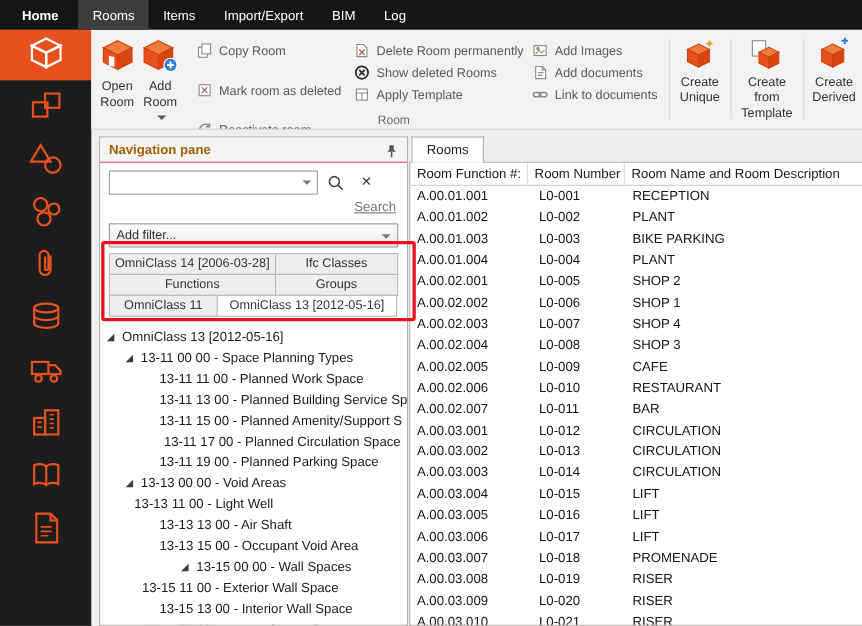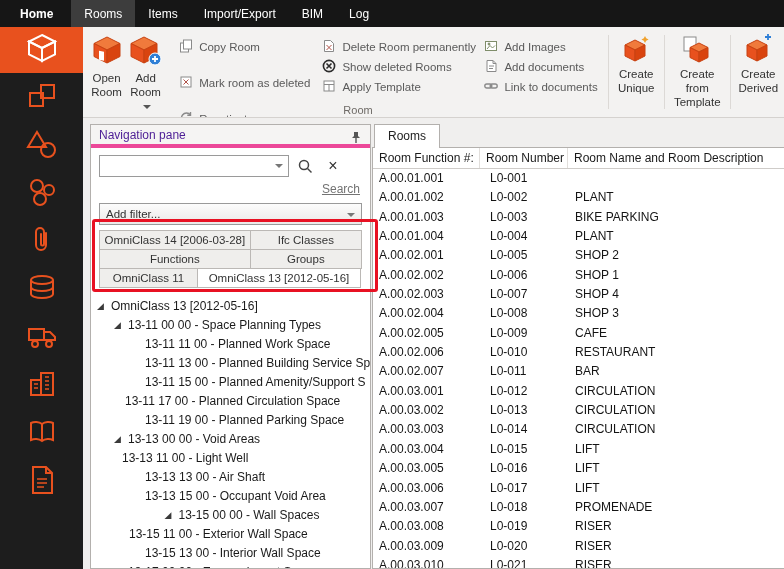--- a/index.html
+++ b/index.html
@@ -36,22 +36,22 @@
   .vsep { width:1px; height:74px; background:#dcd9d6; margin:3px 2px 0 10px; }
   .create-btn { width:62px; display:flex; flex-direction:column; align-items:center; margin:0 1px;
                 padding-top:2px; font-size:11.5px; color:#333; text-align:center; line-height:14px; }
   .create-btn.wide { width:74px; }
   .ribbon-caption { position:absolute; left:245px; bottom:1px; width:60px; text-align:center;
                     font-size:11px; color:#6e6a66; }
 
   
   .navpane { position:absolute; top:124px; left:90px; width:281px; height:445px; background:#fff;
              border:1px solid #b3b0ad; overflow:hidden; }
-  .navpane-header { height:23px; background:#f5f4f3; border-bottom:4px solid #ec4899; display:flex;
-                    align-items:center; padding:0 8px; font-size:12px; color:#4c1d95; position:relative; }
+  .navpane-header { height:23px; background:#f5f4f3; border-bottom:1px solid #ec4899; display:flex;
+                    align-items:center; padding:0 8px; font-size:12px; color:#a16207; position:relative;font-weight:bold; }
   .pin-btn { position:absolute; right:6px; top:4px; width:16px; height:16px; display:flex;
              align-items:center; justify-content:center; }
   .search-row { display:flex; align-items:center; padding:7px 8px 0 8px; gap:4px; }
   .search-box { position:relative; width:190px; }
   .search-box input { width:190px; height:22px; border:1px solid #9a9a9a; font-size:12px;
                       padding:0 20px 0 5px; outline:none; font-family:inherit; }
   .combo-arrow { position:absolute; right:6px; top:9px; width:0; height:0; border-left:4px solid transparent;
                  border-right:4px solid transparent; border-top:4px solid #777; }
   .icon-btn { width:24px; height:22px; display:flex; align-items:center; justify-content:center;
               font-size:16px; color:#333; }
@@ -384,21 +384,21 @@
           <span class="tree-label">13-11 11 00 - Planned Work Space</span>
         </div>
         <div class="tree-row" style="padding-left: 40px;">
           <span class="tree-glyph leaf"></span>
           <span class="tree-label">13-11 13 00 - Planned Building Service Sp</span>
         </div>
         <div class="tree-row" style="padding-left: 40px;">
           <span class="tree-glyph leaf"></span>
           <span class="tree-label">13-11 15 00 - Planned Amenity/Support S</span>
         </div>
-        <div class="tree-row" style="padding-left: 20px;">
+        <div class="tree-row" style="padding-left: 44px;">
           <span class="tree-glyph leaf"></span>
           <span class="tree-label">13-11 17 00 - Planned Circulation Space</span>
         </div>
         <div class="tree-row" style="padding-left: 40px;">
           <span class="tree-glyph leaf"></span>
           <span class="tree-label">13-11 19 00 - Planned Parking Space</span>
         </div>
         <div class="tree-row" style="padding-left: 23px;">
           <span class="tree-glyph expanded"></span>
           <span class="tree-label">13-13 00 00 - Void Areas</span>
@@ -439,20 +439,21 @@
     <div class="table-box">
       <div class="thead">
         <div class="th c0">Room Function #:</div>
         <div class="th c1">Room Number</div>
         <div class="th c2">Room Name and Room Description</div>
       </div>
       <div>
           <div class="trow">
             <div class="tcell c0">A.00.01.001</div>
             <div class="tcell c1">L0-001</div>
+            <div class="tcell c2">RECEPTION</div>
           </div>
           <div class="trow">
             <div class="tcell c0">A.00.01.002</div>
             <div class="tcell c1">L0-002</div>
             <div class="tcell c2">PLANT</div>
           </div>
           <div class="trow">
             <div class="tcell c0">A.00.01.003</div>
             <div class="tcell c1">L0-003</div>
             <div class="tcell c2">BIKE PARKING</div>

